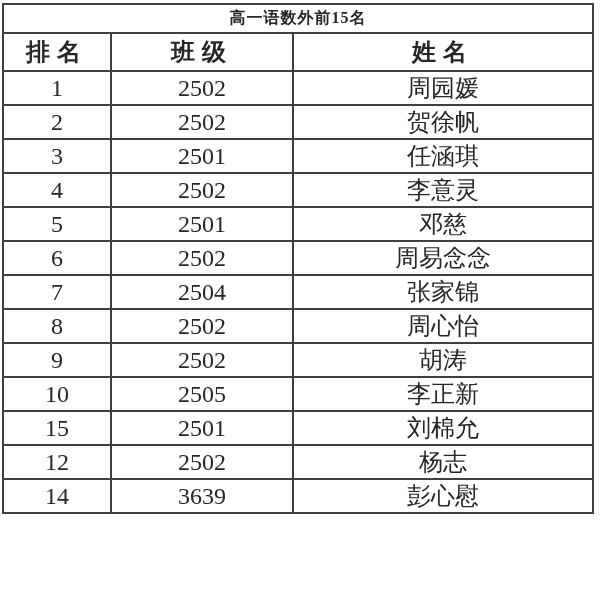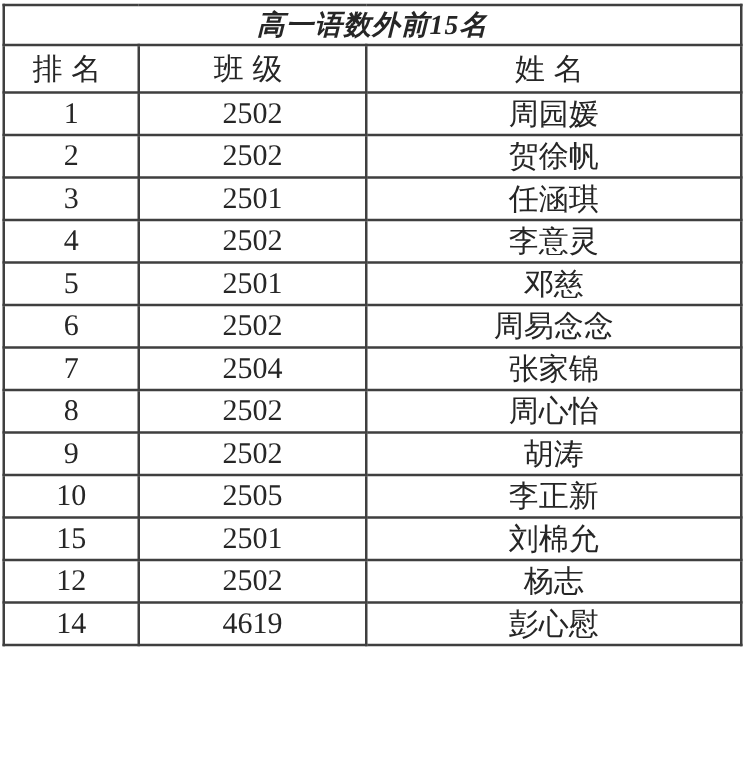--- a/index.html
+++ b/index.html
@@ -24,29 +24,28 @@
   .ranking-table td {
     border: 2px solid #3f3f3f;
     text-align: center;
     vertical-align: middle;
     padding: 0;
     overflow: hidden;
     white-space: nowrap;
   }
   .title-cell {
     height: 27px;
-    font-size: 22px;
+    font-size: 16px;
     font-weight: bold;
     letter-spacing: 1px;
-    font-style: italic;
   }
   .header-cell {
     height: 36px;
     font-size: 24px;
-    font-weight: normal;
+    font-weight: bold;
     letter-spacing: 7px;
     padding-left: 7px;
     border-radius: 11px;
   }
   .data-cell {
     height: 31.5px;
     font-size: 24px;
     font-weight: normal;
   }
 </style>
@@ -125,17 +124,17 @@
     <td class="data-cell">2501</td>
     <td class="data-cell">刘棉允</td>
   </tr>
       <tr>
     <td class="data-cell">12</td>
     <td class="data-cell">2502</td>
     <td class="data-cell">杨志</td>
   </tr>
       <tr>
     <td class="data-cell">14</td>
-    <td class="data-cell">4619</td>
+    <td class="data-cell">3639</td>
     <td class="data-cell">彭心慰</td>
   </tr>
     </tbody>
 </table>
 
 </body></html>

